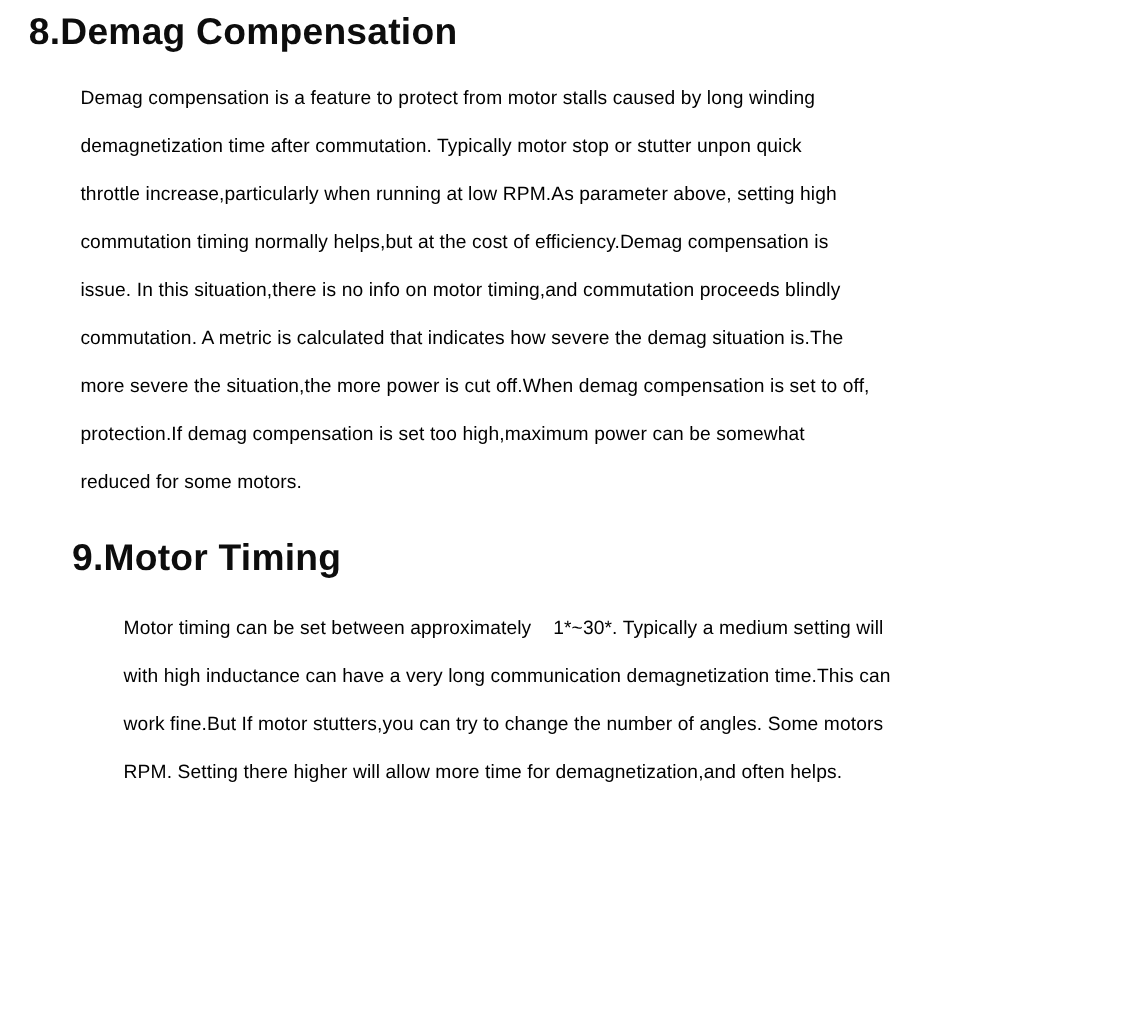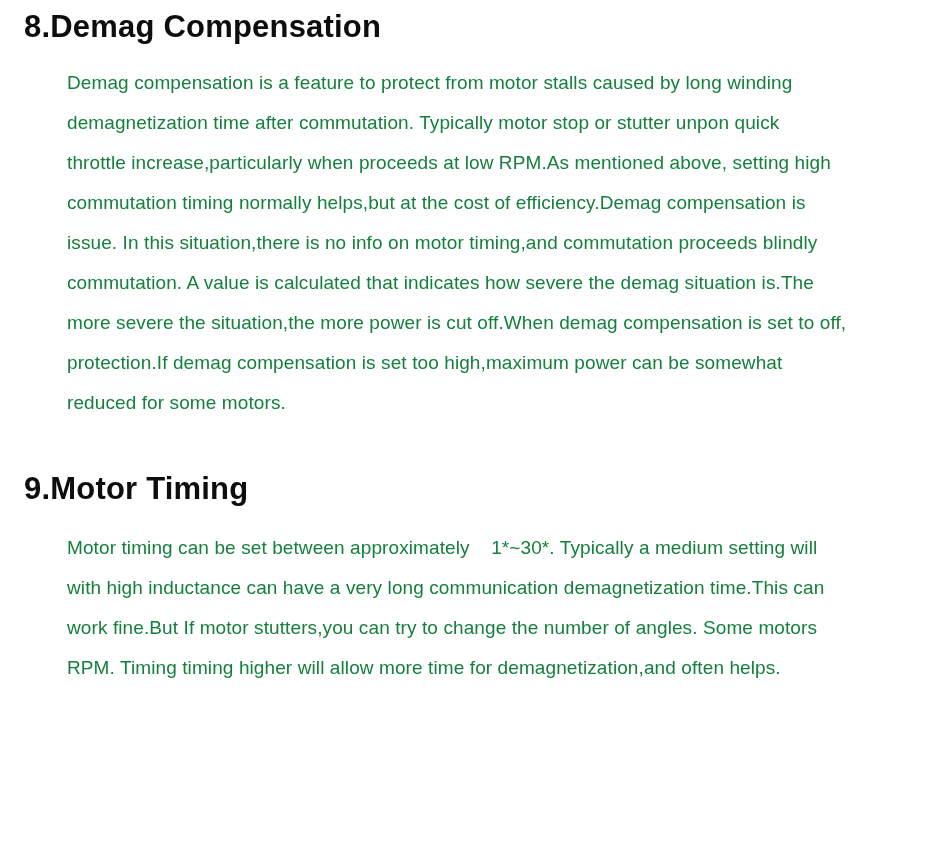--- a/index.html
+++ b/index.html
@@ -24,60 +24,60 @@
     font-weight: 700;
     line-height: 44px;
     letter-spacing: 0.2px;
     color: #0d0d0d;
     margin: 0 0 0 24px;
   }
   .section-first .section-heading {
     padding-top: 5px;
   }
   .section-second {
-    margin-top: 44px;
+    margin-top: 20px;
+    padding-left: 36px;
   }
   .paragraph {
     margin: 14px 30px 0 67px;
-    font-size: 19px;
+    font-size: 16px;
     line-height: 40px;
     letter-spacing: 0.1px;
-    color: #15803d;
+    color: #000000;
   }
   .section-second .paragraph {
     margin-top: 17px;
-    text-align: center;
   }
   .paragraph .line {
     white-space: pre;
   }
 </style>
 </head>
 <body>
 
 <div class="page">
 
   <section class="section-first">
     <h1 class="section-heading">8.Demag Compensation</h1>
     <div class="paragraph">
         <div class="line">Demag compensation is a feature to protect from motor stalls caused by long winding</div>
         <div class="line">demagnetization time after commutation. Typically motor stop or stutter unpon quick</div>
-        <div class="line">throttle increase,particularly when proceeds at low RPM.As mentioned above, setting high</div>
+        <div class="line">throttle increase,particularly when running at low RPM.As parameter above, setting high</div>
         <div class="line">commutation timing normally helps,but at the cost of efficiency.Demag compensation is</div>
         <div class="line">issue. In this situation,there is no info on motor timing,and commutation proceeds blindly</div>
-        <div class="line">commutation. A value is calculated that indicates how severe the demag situation is.The</div>
+        <div class="line">commutation. A metric is calculated that indicates how severe the demag situation is.The</div>
         <div class="line">more severe the situation,the more power is cut off.When demag compensation is set to off,</div>
         <div class="line">protection.If demag compensation is set too high,maximum power can be somewhat</div>
         <div class="line">reduced for some motors.</div>
       </div>
   </section>
 
   <section class="section-second">
     <h1 class="section-heading">9.Motor Timing</h1>
     <div class="paragraph">
         <div class="line">Motor timing can be set between approximately    1*~30*. Typically a medium setting will</div>
         <div class="line">with high inductance can have a very long communication demagnetization time.This can</div>
         <div class="line">work fine.But If motor stutters,you can try to change the number of angles. Some motors</div>
-        <div class="line">RPM. Timing timing higher will allow more time for demagnetization,and often helps.</div>
+        <div class="line">RPM. Setting there higher will allow more time for demagnetization,and often helps.</div>
       </div>
   </section>
 
 </div>
 
 </body></html>

